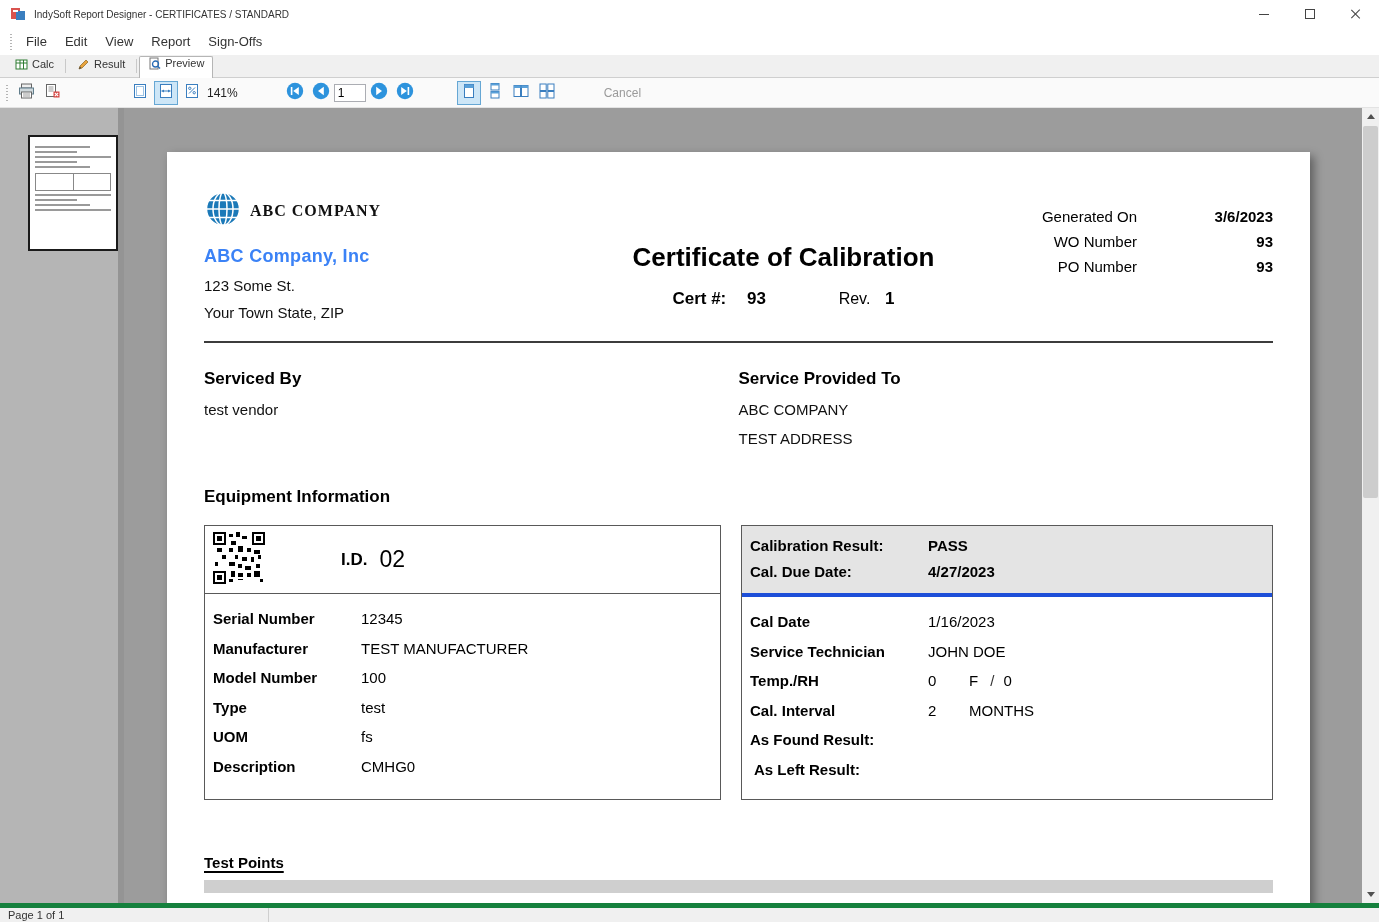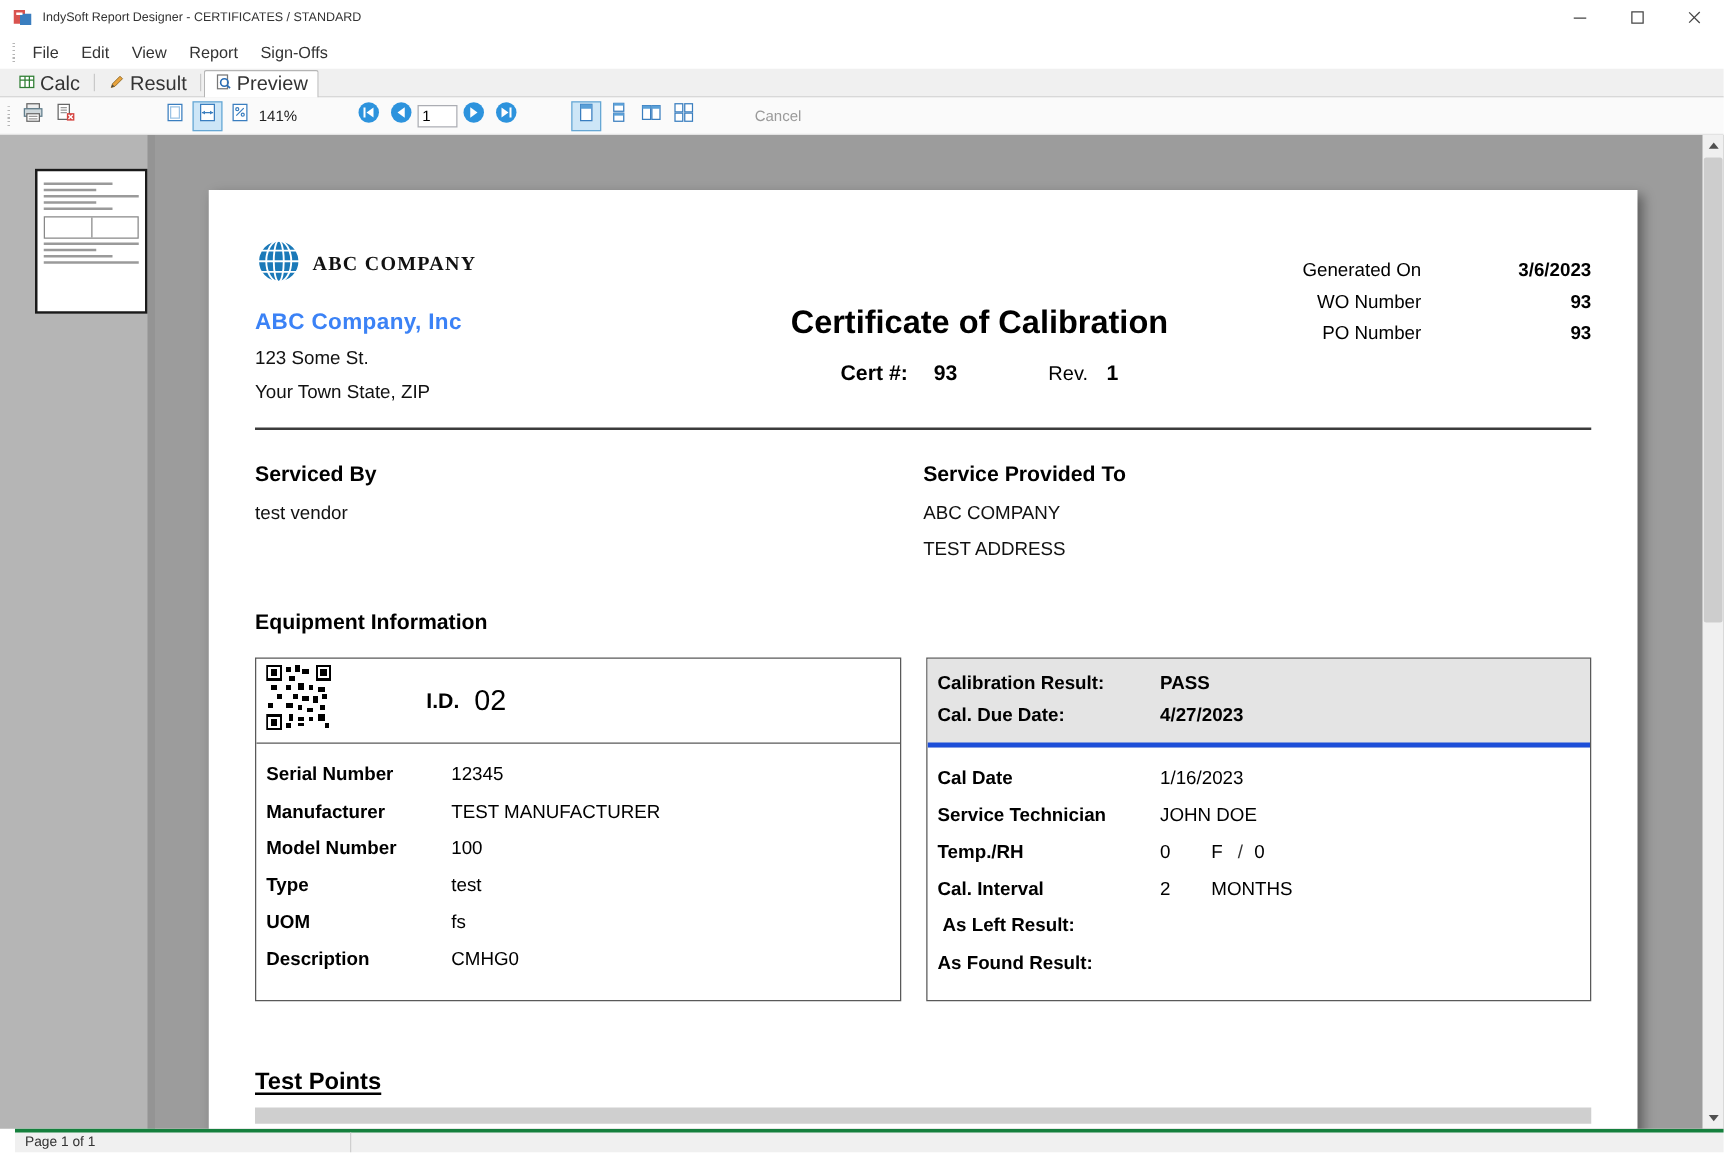--- a/index.html
+++ b/index.html
@@ -20,21 +20,21 @@
   .glyph-close::before { transform:rotate(45deg); }
   .glyph-close::after { transform:rotate(-45deg); }
 
   
   .menubar { height:27px; background:#fff; display:flex; align-items:center; padding-left:4px; flex:0 0 auto; }
   .gripper { width:5px; height:16px; margin:0 4px; background-image:repeating-linear-gradient(to bottom,#b5b5b5 0 1px,transparent 1px 3px); background-size:2px 100%; background-repeat:no-repeat; background-position:center; }
   .menu-item { font-size:13px; color:#333; padding:0 9px; }
 
   
   .tabbar { height:23px; background:#f0f0f0; border-bottom:1px solid #cfcfcf; display:flex; align-items:flex-end; padding-left:6px; flex:0 0 auto; }
-  .tab { height:20px; display:flex; align-items:center; gap:4px; padding:0 8px; font-size:16px; color:#333; border:1px solid transparent; border-bottom:none;margin-top:40px; }
+  .tab { height:20px; display:flex; align-items:flex-start; gap:4px; padding:0 8px; font-size:11px; color:#333; border:1px solid transparent; border-bottom:none;margin-top:40px; }
   .tab.active { background:#fff; border-color:#b5b5b5; height:22px; position:relative; top:1px; border-top-left-radius:2px; border-top-right-radius:2px; }
   .tab-sep { width:1px; height:14px; background:#c9c9c9; margin:0 2px 4px 2px; }
 
   
   .toolbar { height:30px; background:#fafafa; border-bottom:1px solid #e3e3e3; display:flex; align-items:center; flex:0 0 auto; }
   .tb-btn { width:24px; height:24px; display:flex; align-items:center; justify-content:center; margin:0 1px; border:1px solid transparent; }
   .tb-btn.selected { background:#cde6f7; border-color:#66a7d4; }
   .zoom-text { font-size:12px; color:#222; margin:0 6px 0 2px; }
   .page-input { width:32px; height:18px; border:1px solid #abadb3; font-size:12px; padding:0 3px; font-family:"Liberation Sans",sans-serif; }
   .cancel { font-size:12px; color:#9a9a9a; margin-left:44px; }
@@ -55,21 +55,21 @@
 
   
   .v-scroll { position:absolute; top:0; right:0; width:17px; height:100%; background:#f0f0f0; }
   .v-arrow { position:absolute; left:0; width:17px; height:17px; display:flex; align-items:center; justify-content:center; }
   .v-arrow.up { top:0; } .v-arrow.down { bottom:0; }
   .tri-up { width:0; height:0; border-left:4px solid transparent; border-right:4px solid transparent; border-bottom:5px solid #505050; }
   .tri-down { width:0; height:0; border-left:4px solid transparent; border-right:4px solid transparent; border-top:5px solid #505050; }
   .v-thumb { position:absolute; left:1px; top:18px; width:15px; height:372px; background:#cdcdcd; border-radius:2px; }
 
   
-  .statusbar { height:19px; background:#f0f0f0; border-top:3px solid #15803d; display:flex; align-items:center; font-size:11px; color:#333; flex:0 0 auto;margin-left:12px; }
+  .statusbar { height:19px; background:#f0f0f0; border-top:5px solid #15803d; display:flex; align-items:center; font-size:11px; color:#333; flex:0 0 auto; }
   .status-cell { padding:0 8px; width:268px; }
   .status-sep { width:1px; height:100%; background:#cfcfcf; }
 
   
   .cert-header { display:flex; }
   .cert-left { width:345px; flex:0 0 auto; }
   .logo-row { display:flex; align-items:center; gap:8px; }
   .logo-text { font-family:"Liberation Serif",serif; font-weight:bold; font-size:16px; letter-spacing:1px; color:#111; }
   .company-name { font-size:18px; font-weight:bold; margin-top:14px; color:#3b82f6; letter-spacing:0.3px; }
   .company-addr { font-size:15px; color:#111; margin-top:10px; }
@@ -104,21 +104,21 @@
   .f-row { display:flex; font-size:15px; line-height:29.5px; color:#000; }
   .f-lbl { font-weight:bold; width:148px; flex:0 0 auto; }
   .box-right .f-lbl { width:178px; }
   .cal-head { background:#e4e4e4; padding:7px 10px 8px 8px; border-bottom:4px solid #1d4ed8; }
   .cal-head .f-row { line-height:26px; }
   .cal-head .f-val { font-weight:bold; }
   .num-col { width:41px; flex:0 0 auto; }
   .slash { margin:0 9px 0 12px; color:#333; }
   .indent-sm { padding-left:4px; }
 
-  .tp-heading { margin-top:54px; font-size:19px; font-weight:bold; color:#000; text-decoration:underline; text-decoration-thickness:2px; text-underline-offset:3px; }
+  .tp-heading { margin-top:54px; font-size:15px; font-weight:bold; color:#000; text-decoration:underline; text-decoration-thickness:2px; text-underline-offset:3px; }
   .tp-bar { margin-top:9px; height:13px; background:#cfcfcf; }
 </style>
 </head>
 <body>
 
 <div class="app">
 
   <div class="titlebar">
     <span class="app-icon">
       <svg width="16" height="16" viewBox="0 0 16 16">
@@ -488,25 +488,25 @@
                 <span class="num-col">0</span>
                 <span>F</span>
                 <span class="slash">/</span>
                 <span>0</span>
               </div>
               <div class="f-row">
                 <span class="f-lbl">Cal. Interval</span>
                 <span class="num-col">2</span>
                 <span>MONTHS</span>
               </div>
+              <div class="f-row">
+                <span class="f-lbl">As Found Result:</span>
+              </div>
               <div class="f-row indent-sm">
                 <span class="f-lbl">As Left Result:</span>
-              </div>
-              <div class="f-row">
-                <span class="f-lbl">As Found Result:</span>
               </div>
             </div>
           </div>
         </div>
 
         <div class="tp-heading">Test Points</div>
         <div class="tp-bar"></div>
 
       </div>
 

